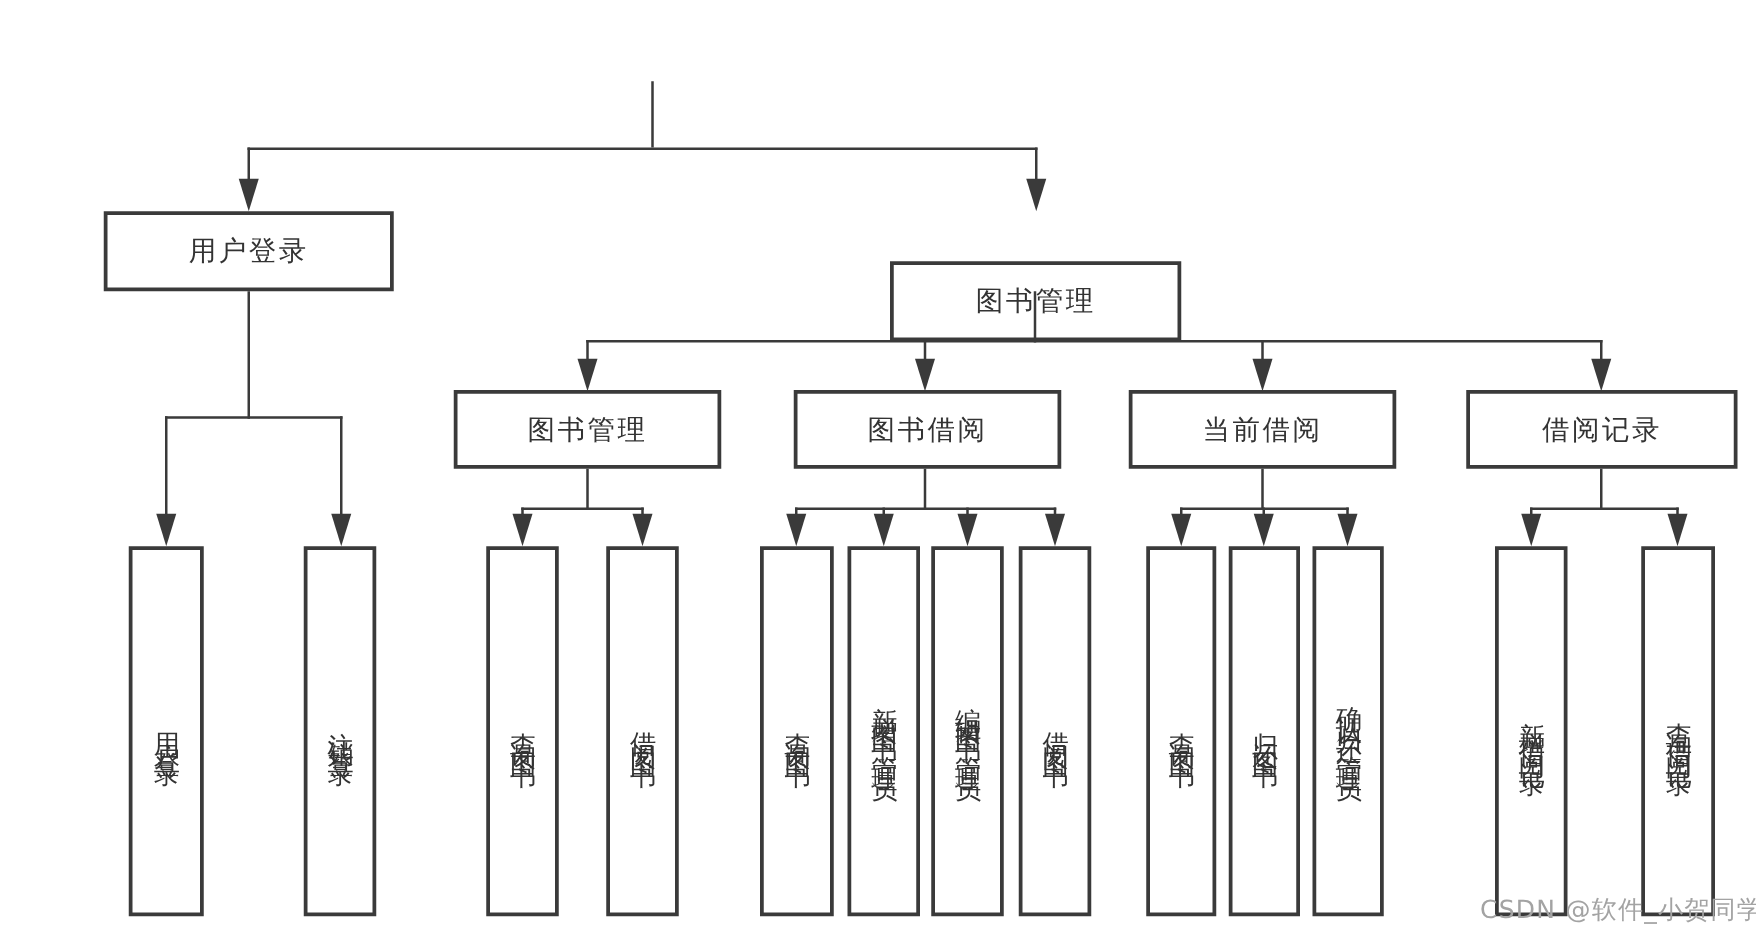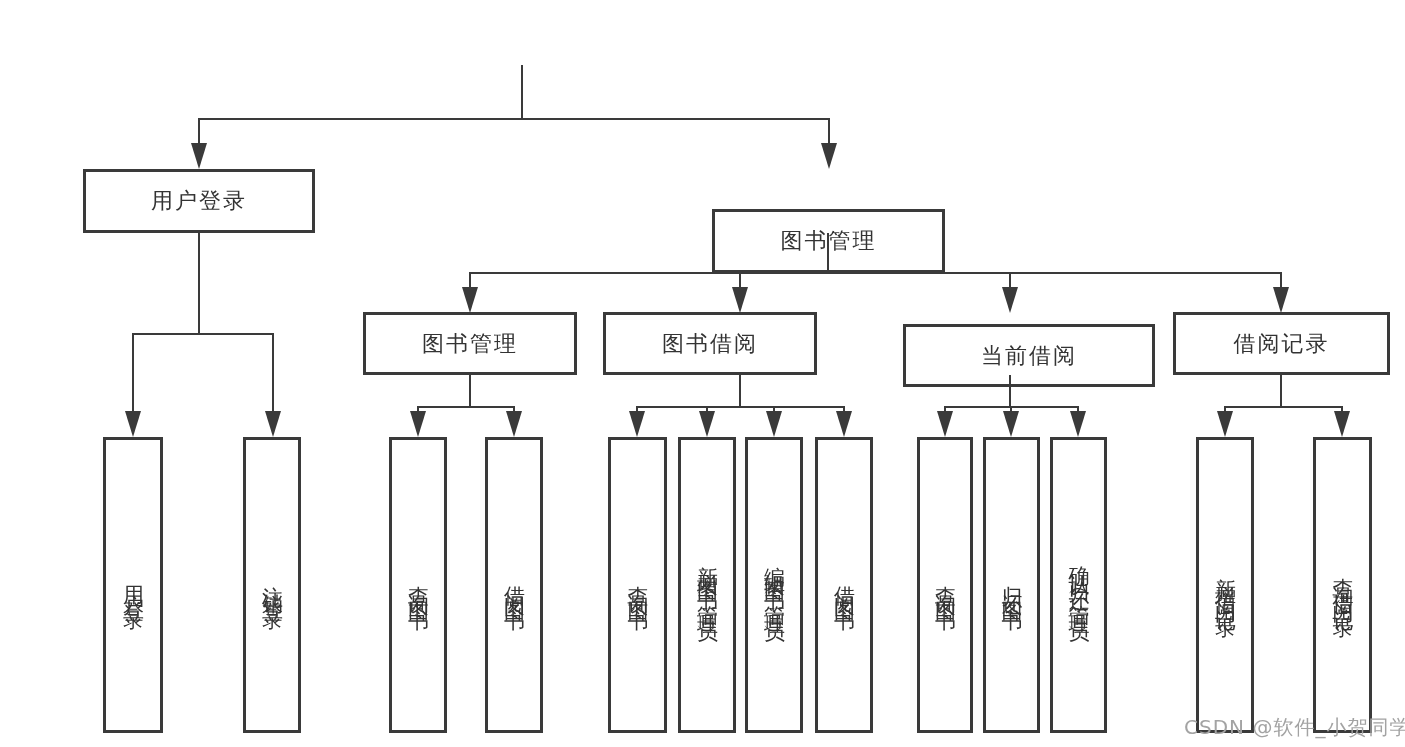--- a/index.html
+++ b/index.html
@@ -58,25 +58,25 @@
   </div>
 
   <div class="box hbox" style="left:712px;top:169px;width:233px;height:64px;margin-top:40px;">
     <span>图书管理</span>
   </div>
 
   <div class="box hbox" style="left:363px;top:312px;width:214px;height:63px;">
     <span>图书管理</span>
   </div>
 
-  <div class="box hbox" style="left:603px;top:312px;width:214px;height:63px;">
+  <div class="box hbox" style="left:635px;top:312px;width:214px;height:63px;">
     <span>图书借阅</span>
   </div>
 
-  <div class="box hbox" style="left:903px;top:324px;width:252px;height:63px;">
+  <div class="box hbox" style="left:903px;top:312px;width:214px;height:63px;">
     <span>当前借阅</span>
   </div>
 
   <div class="box hbox" style="left:1173px;top:312px;width:217px;height:63px;">
     <span>借阅记录</span>
   </div>
 
   <div class="box leaf" style="left:103px;width:60px;">
     <span class="vtext">用户登录</span>
   </div>

